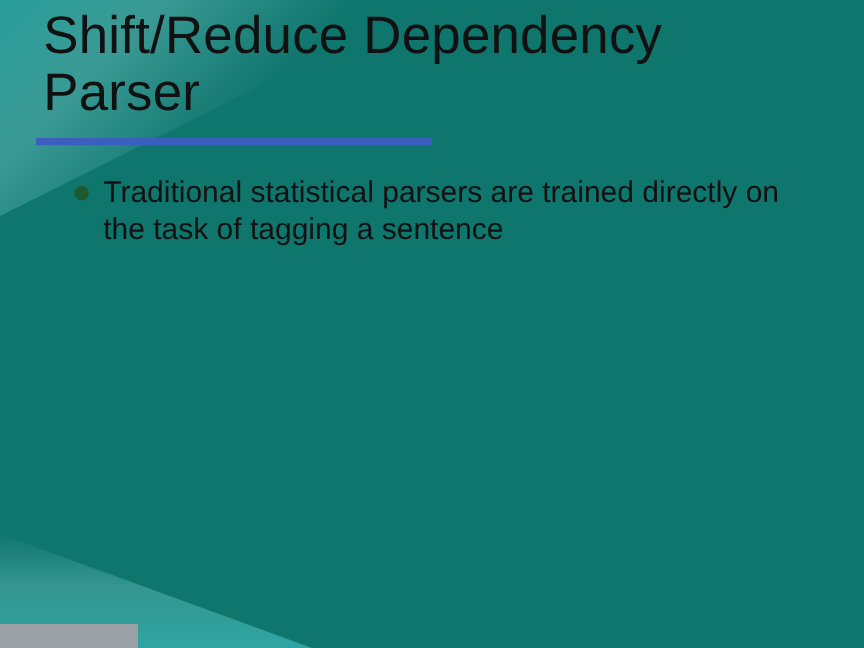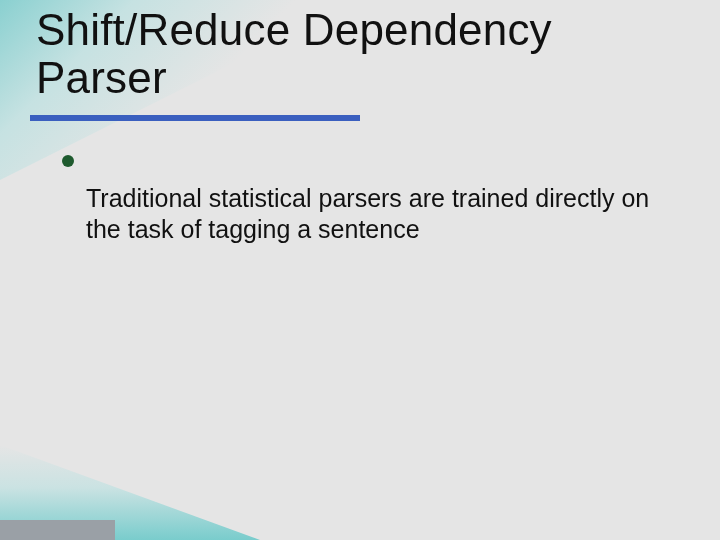--- a/index.html
+++ b/index.html
@@ -9,21 +9,21 @@
     height: 540px;
     font-family: Arial, Helvetica, sans-serif;
     background: #ffffff;
     overflow: hidden;
   }
 
   .slide {
     position: relative;
     width: 720px;
     height: 540px;
-    background: #e5e5e5;
+    background: #0f766e;
   }
 
   
   .top-deco {
     position: absolute;
     left: 0;
     top: 0;
     width: 360px;
     height: 180px;
     background: linear-gradient(135deg,
@@ -76,21 +76,20 @@
     height: 12px;
     min-width: 12px;
     background: #1e5a2e;
     border-radius: 50%;
     margin-top: 10px;
     margin-right: 12px;
   }
 
   .bullet-text {
     flex: 1;
-    margin-top: 38px;
   }
 
   
   .bottom-deco {
     position: absolute;
     left: 0;
     bottom: 0;
     width: 260px;
     height: 95px;
   }

